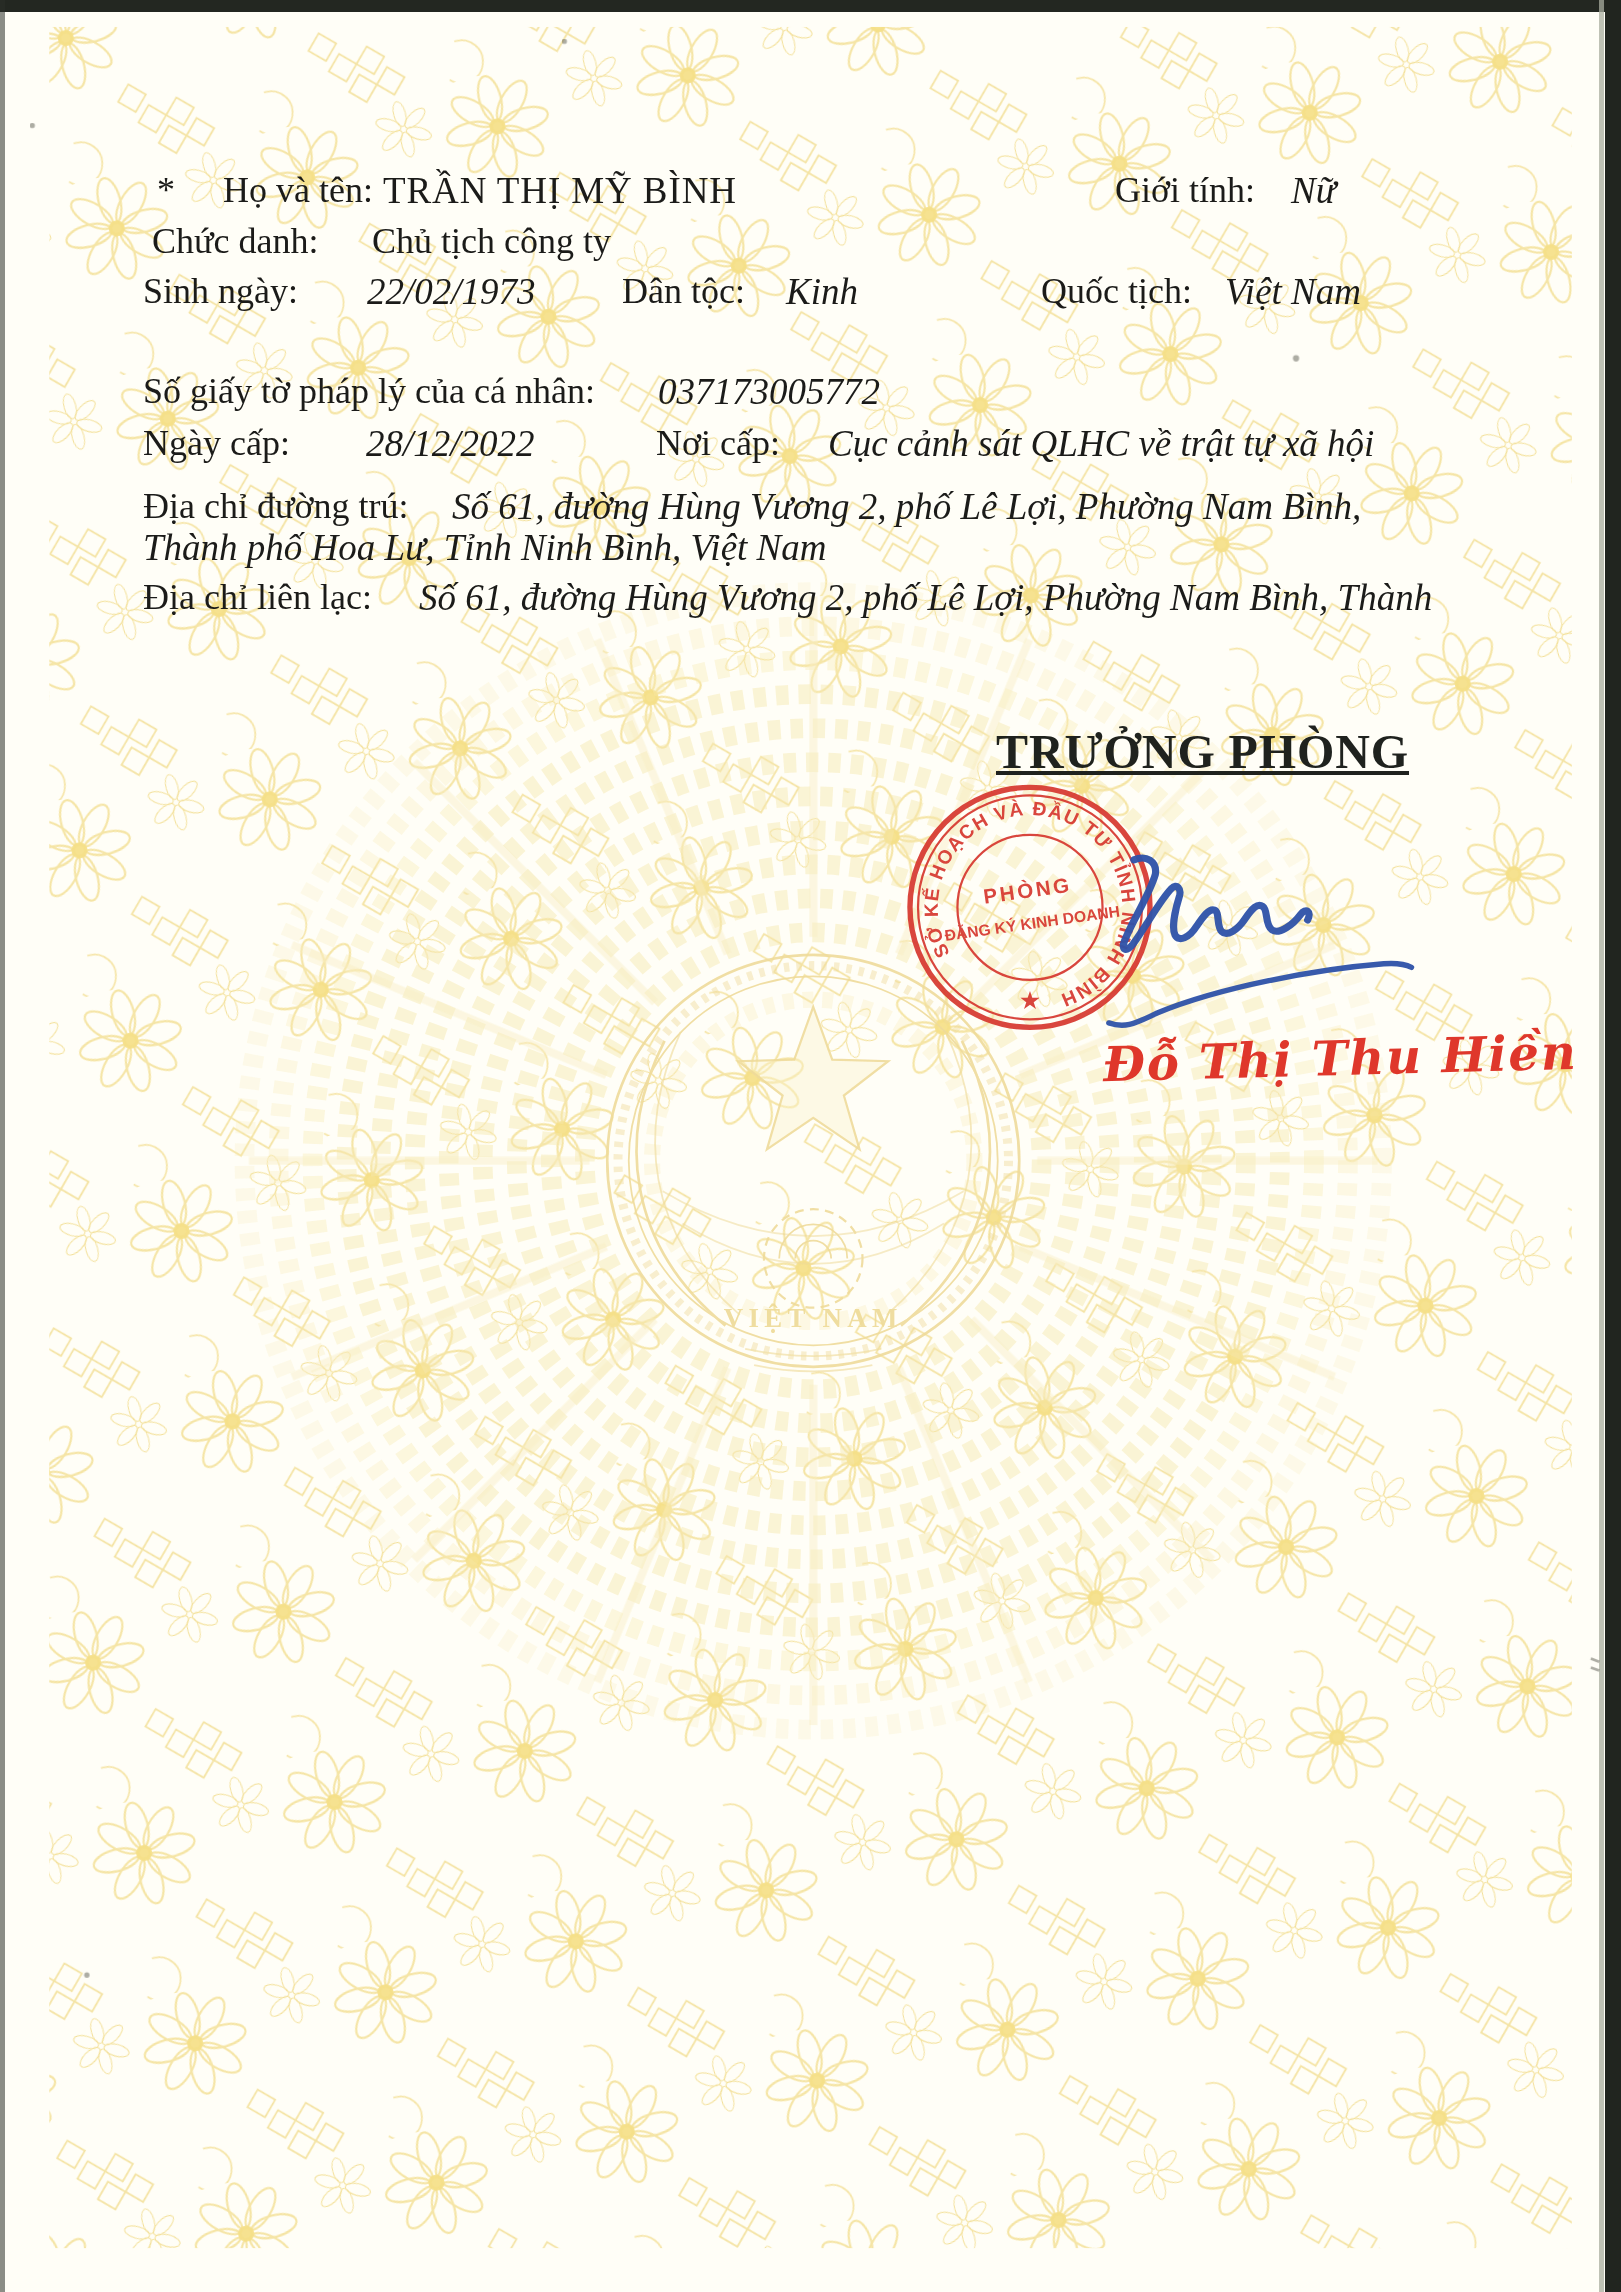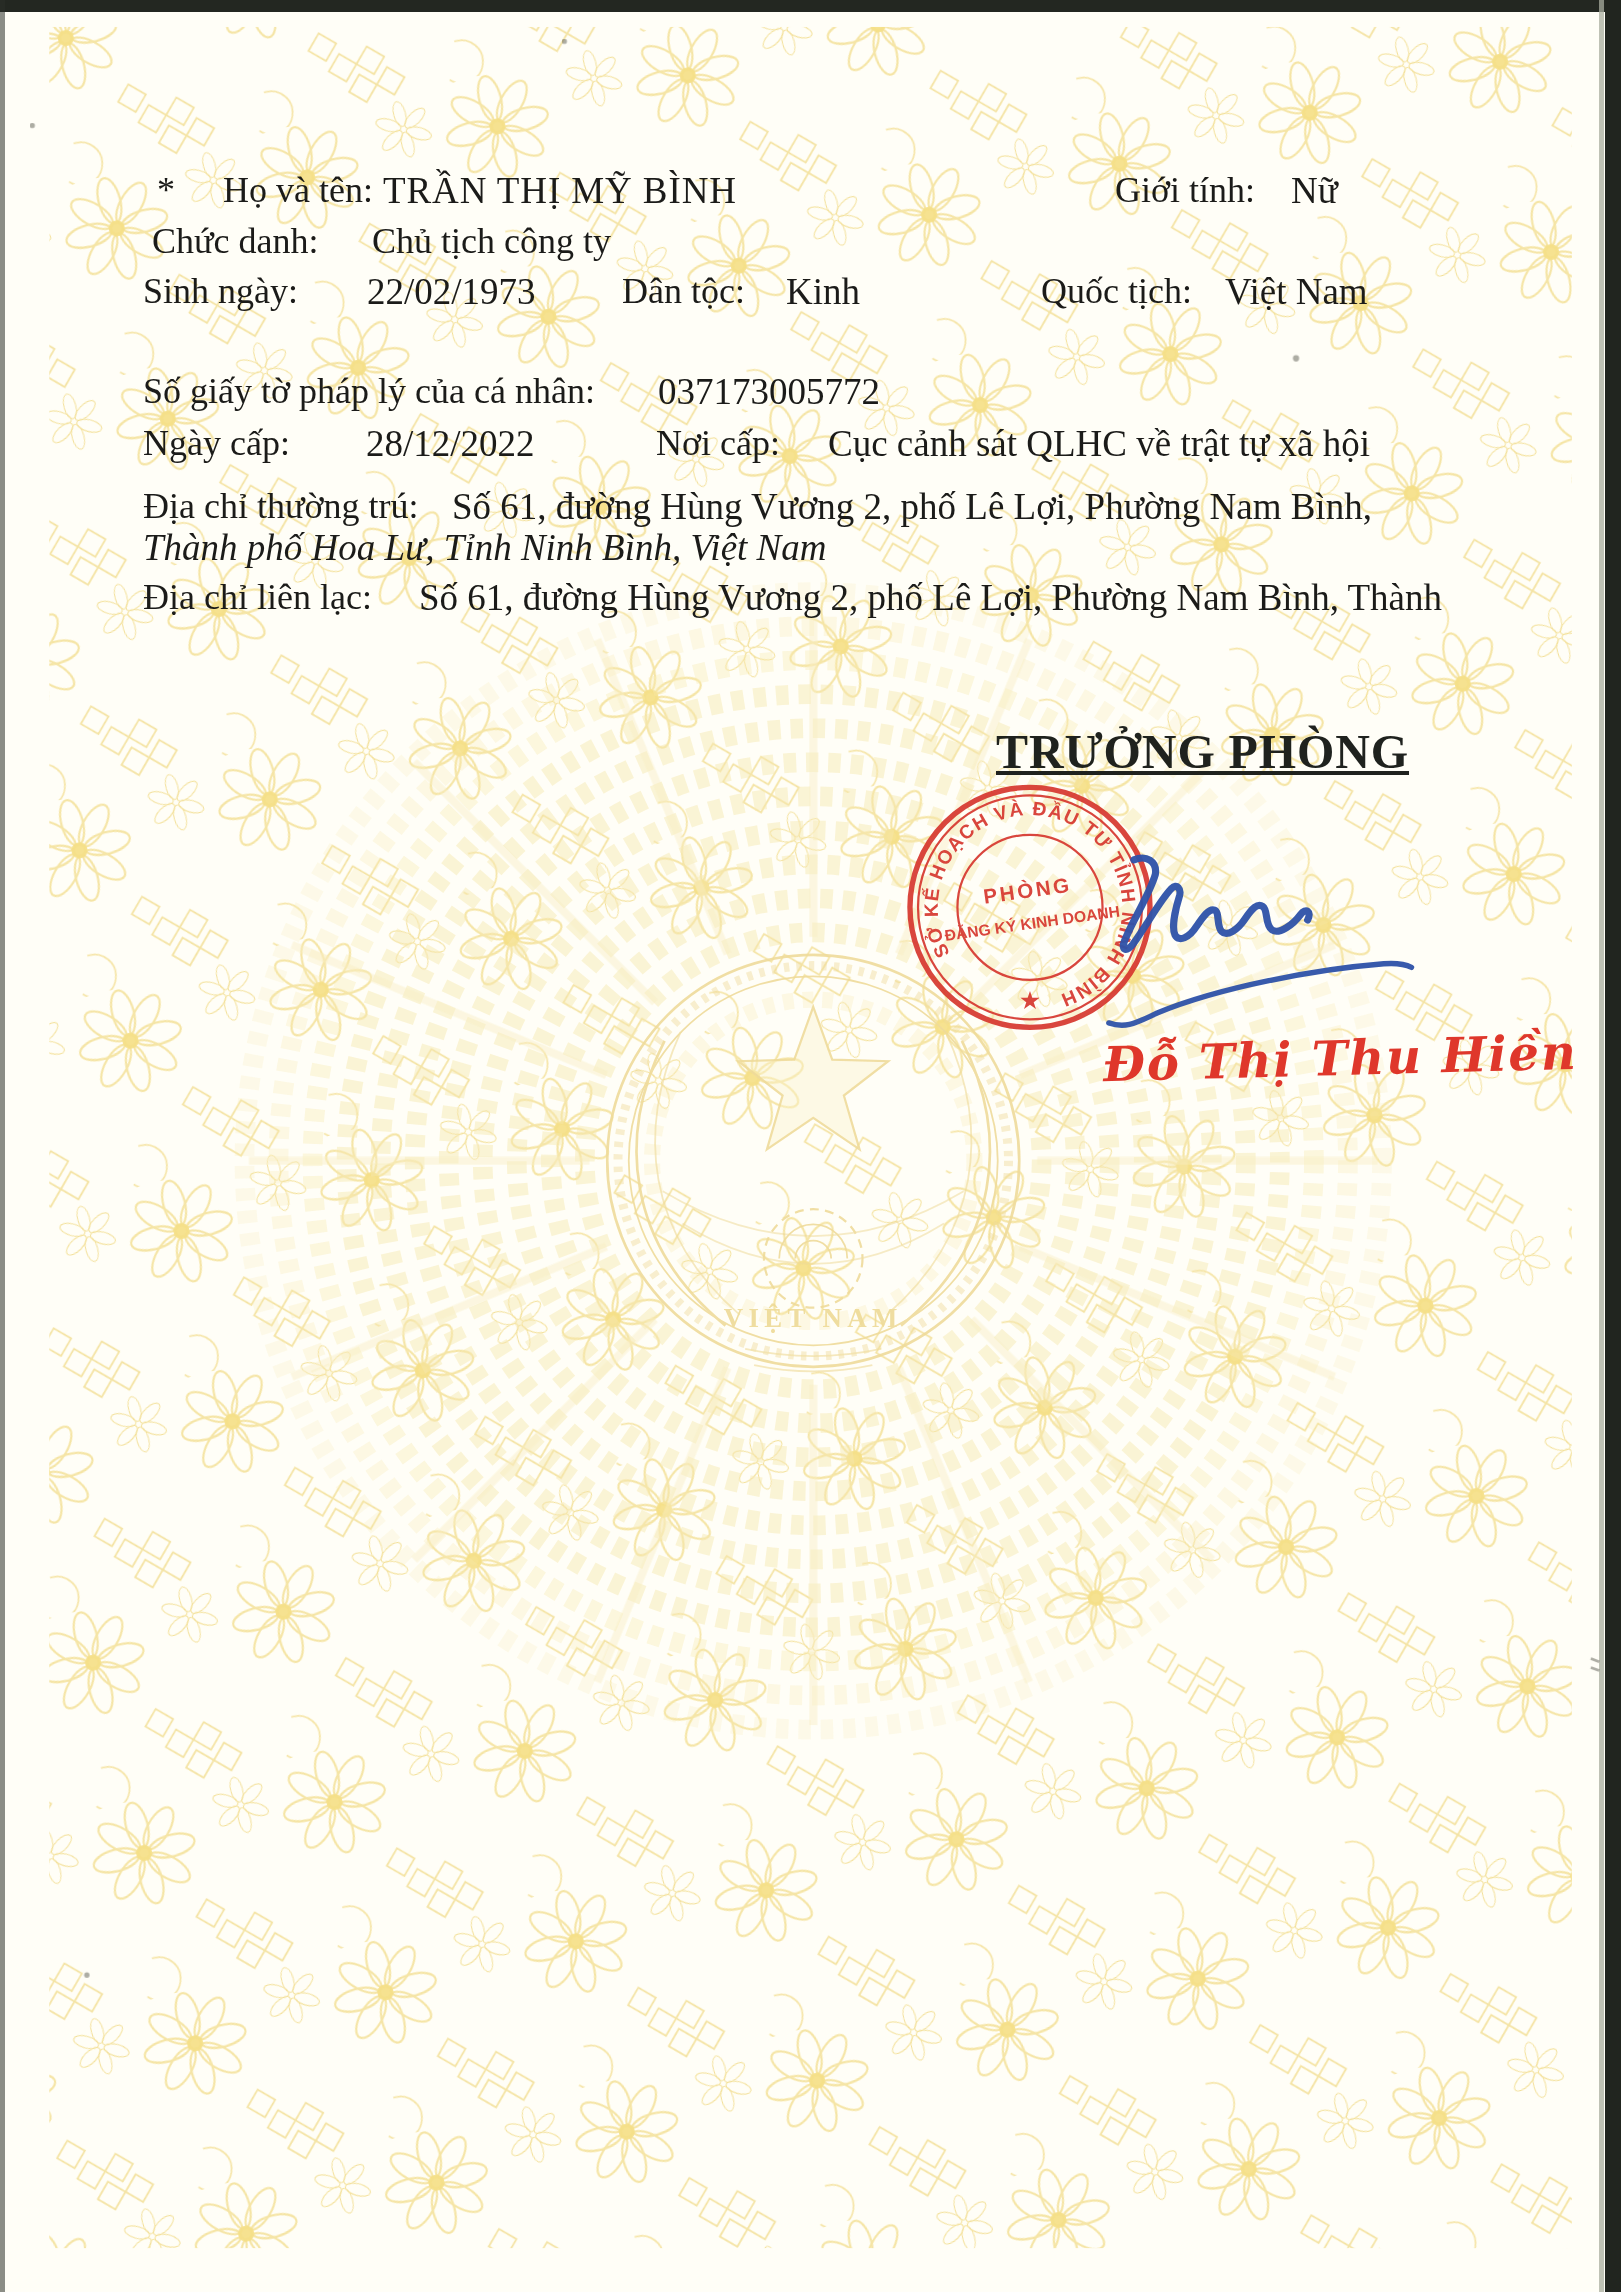--- a/index.html
+++ b/index.html
@@ -7,21 +7,21 @@
         font-family:"Liberation Serif", serif;color:#1b1b19;}
   svg.layer{position:absolute;left:0;top:0;pointer-events:none;}
   .edge{position:absolute;}
   .edge-top{left:0;top:0;width:1622px;height:11.6px;background:#232721;}
   .edge-right{left:1605px;top:0;width:17px;height:2293px;background:#21251f;}
   .edge-right-line{left:1599px;top:0;width:4.5px;height:2293px;background:#a9ad9f;opacity:.75;}
   .edge-left{left:0;top:0;width:5.4px;height:2293px;background:#2c302a;opacity:.55;}
   .row{position:absolute;left:0;top:0;width:1622px;height:47px;white-space:nowrap;}
   .row span{position:absolute;top:0;line-height:47px;}
   .lbl{font-size:36px;}
-  .val{font-size:37px;}
+  .val{font-size:37px;font-style:italic;}
   .valup{font-size:36px;}
   .caps{font-size:37px;letter-spacing:0.9px;}
   .marker{font-size:36px;}
   .addr-line2{font-size:37px;font-style:italic;position:absolute;white-space:nowrap;line-height:47px;}
   .approve-title{position:absolute;left:996px;top:724px;font-size:48px;font-weight:bold;
         letter-spacing:0.9px;color:#1f221e;white-space:nowrap;text-decoration:underline;}
   .signer-name{position:absolute;left:1103px;top:1030px;font-size:48px;font-weight:bold;
         font-style:italic;color:#df372b;letter-spacing:1.8px;white-space:nowrap;
         transform:rotate(-1.5deg);font-family:"DejaVu Serif", serif;}
 </style>
@@ -152,21 +152,21 @@
   </div>
 
   <div class="row" style="top:420px">
     <span class="lbl" style="left:143px">Ngày cấp:</span>
     <span class="val" style="left:366px">28/12/2022</span>
     <span class="lbl" style="left:656px">Nơi cấp:</span>
     <span class="val" style="left:828px">Cục cảnh sát QLHC về trật tự xã hội</span>
   </div>
 
   <div class="row" style="top:483px">
-    <span class="lbl" style="left:143px">Địa chỉ thường trú:</span>
+    <span class="lbl" style="left:143px">Địa chỉ đường trú:</span>
     <span class="val" style="left:452px">Số 61, đường Hùng Vương 2, phố Lê Lợi, Phường Nam Bình,</span>
   </div>
   <div class="addr-line2" style="left:143px;top:524px">Thành phố Hoa Lư, Tỉnh Ninh Bình, Việt Nam</div>
 
   <div class="row" style="top:574px">
     <span class="lbl" style="left:143px">Địa chỉ liên lạc:</span>
     <span class="val" style="left:419px">Số 61, đường Hùng Vương 2, phố Lê Lợi, Phường Nam Bình, Thành</span>
   </div>
 
   <div class="approve-title">TRƯỞNG PHÒNG</div>

